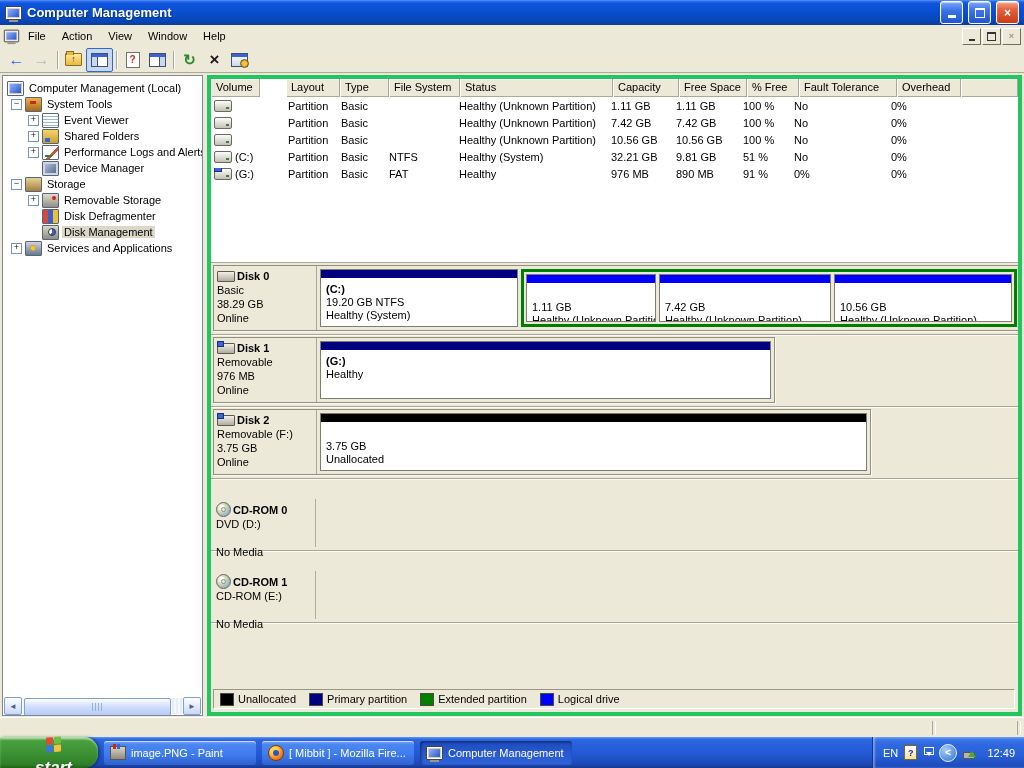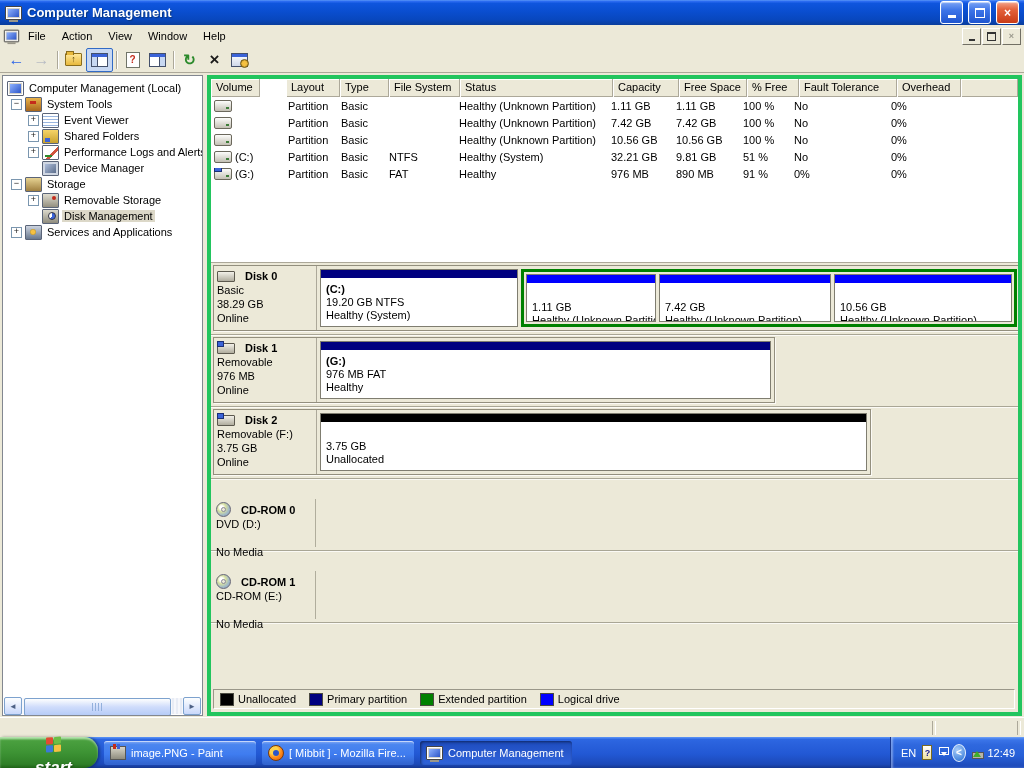--- a/index.html
+++ b/index.html
@@ -120,21 +120,21 @@
   .ic-drive::after{content:"";position:absolute;right:2px;bottom:2px;width:3px;height:2px;background:#3f7d3a;}
   .ic-drive.usb::before{content:"";position:absolute;left:-1px;top:-4px;width:6px;height:5px;background:#3b63d8;border:1px solid #1b2f77;}
 
   
   .gfx{flex:1;position:relative;background:#ECE9D8;overflow:hidden;}
   .grow{height:71px;position:relative;border-bottom:1px solid #a9a695;box-shadow:0 1px 0 #fbfaf5;}
   .disk-panel{position:absolute;top:2px;left:2px;height:64px;border:1px solid #938f7e;background:#ECE9D8;
     display:flex;box-shadow:1px 1px 0 #fbfaf5;}
   .w-disk0{width:806px;} .w-disk1{width:560px;} .w-disk2{width:656px;}
   .dlabel{width:96px;flex:none;border-right:1px solid #aca899;padding:3px 3px 0 3px;line-height:14px;overflow:hidden;}
-  .dname{font-weight:bold;display:flex;align-items:center;gap:10px;white-space:nowrap;}
+  .dname{font-weight:bold;display:flex;align-items:center;gap:2px;white-space:nowrap;}
   .dline{white-space:nowrap;}
   .dgfx{flex:1;display:flex;padding:3px;gap:3px;overflow:hidden;}
   .pblock{border:1px solid #7f7d70;background:#fff;overflow:hidden;}
   .pstripe{height:8px;}
   .ptext{padding:5px 0 0 5px;line-height:13px;white-space:nowrap;}
   .pname{font-weight:bold;min-height:13px;}
   .ext-box{flex:1;border:3px solid #008000;padding:2px;display:flex;gap:3px;background:#ECE9D8;overflow:hidden;}
   .pb-c{width:196px;flex:none;} .pb-l1{width:128px;flex:none;} .pb-l2{width:170px;flex:none;} .pb-l3{flex:1;}
   .pb-fill{flex:1;}
   .cd-label{position:absolute;left:2px;top:2px;bottom:3px;width:96px;border-right:1px solid #b0ad9c;
@@ -175,21 +175,21 @@
   .t1{left:104px;} .t2{left:262px;} .t3{left:420px;}
   .ic-paint{width:14px;height:12px;flex:none;background:linear-gradient(180deg,#d8d5c8,#8f8c7e);border:1px solid #555;position:relative;}
   .ic-paint::after{content:"";position:absolute;left:2px;top:-3px;width:3px;height:5px;background:#c42b1c;box-shadow:4px 0 0 #3b63d8;}
   .ic-ff{width:14px;height:14px;flex:none;border-radius:50%;background:radial-gradient(circle at 35% 30%,#ffd24a 0 30%,#ff8c1a 55%,#d65510 100%);
     border:1px solid #7a3a08;position:relative;}
   .ic-ff::after{content:"";position:absolute;left:4px;top:4px;width:6px;height:6px;border-radius:50%;background:#2c55c8;}
   .ic-comp{width:15px;height:12px;flex:none;background:#d6d3c8;border:1px solid #444;border-radius:1px;position:relative;box-shadow:inset 0 0 0 1px #fff;}
   .ic-comp::before{content:"";position:absolute;inset:2px;background:linear-gradient(135deg,#8fb2ff,#2c55c8);}
   .ic-comp::after{content:"";position:absolute;left:3px;right:3px;bottom:-3px;height:2px;background:#9a978a;}
 
-  .tray{position:absolute;right:0;top:0;height:31px;width:134px;
+  .tray{position:absolute;right:0;top:0;height:31px;width:152px;
     background:linear-gradient(180deg,#5e97f7 0%,#3a74e8 10%,#2f68de 25%,#2760d8 60%,#1f4dbd 90%);
     border-left:1px solid #16358c;box-shadow:inset 2px 0 2px rgba(255,255,255,.35);
     display:flex;align-items:center;gap:6px;padding-left:10px;color:#fff;box-sizing:border-box;}
   .tray-help{width:11px;height:13px;background:linear-gradient(180deg,#fff,#f0e2a0);border:1px solid #7a6a20;
     color:#1a1a8c;font-size:9px;font-weight:bold;display:flex;align-items:center;justify-content:center;}
   .tray-alert{width:10px;height:13px;position:relative;}
   .tray-alert::before{content:"";position:absolute;top:1px;left:1px;width:8px;height:6px;border:1px solid #fff;}
   .tray-alert::after{content:"";position:absolute;bottom:0;left:3px;border:3px solid transparent;border-top:4px solid #fff;}
   .chevron{width:16px;height:16px;border-radius:50%;background:radial-gradient(circle at 35% 30%,#a8ccf8,#4e8ce0 70%,#2f6cc8);
     border:1px solid #e8f2ff;color:#fff;font-weight:bold;font-size:10px;display:flex;align-items:center;justify-content:center;}
@@ -306,20 +306,25 @@
         <div class="tree-item lvl1">
           <span class="exp">−</span>
           <span class="ti ti-storage"></span>
           <span class="lbl">Storage</span>
         </div>
         <div class="tree-item lvl2">
           <span class="exp">+</span>
           <span class="ti ti-remstor"></span>
           <span class="lbl">Removable Storage</span>
         </div>
+        <div class="tree-item lvl2">
+          <span class="exp none"></span>
+          <span class="ti ti-defrag"></span>
+          <span class="lbl">Disk Defragmenter</span>
+        </div>
         <div class="tree-item lvl2 selected">
           <span class="exp none"></span>
           <span class="ti ti-diskmgmt"></span>
           <span class="lbl">Disk Management</span>
         </div>
         <div class="tree-item lvl1">
           <span class="exp">+</span>
           <span class="ti ti-services"></span>
           <span class="lbl">Services and Applications</span>
         </div>
@@ -489,21 +494,20 @@
                 </div>
               <div class="dline">Removable</div>
               <div class="dline">976 MB</div>
               <div class="dline">Online</div>
             </div>
             <div class="dgfx">
               <div class="pblock pb-fill">
                 <div class="pstripe" style="background: rgb(0, 0, 128);"></div>
                 <div class="ptext">
                   <div class="pname">(G:)</div>
-                  <div>976 MB FAT</div>
                   <div>Healthy</div>
                 </div>
               </div>
             </div>
           </div>
         </div>
 
         <div class="grow">
           <div class="disk-panel w-disk2">
             <div class="dlabel">

